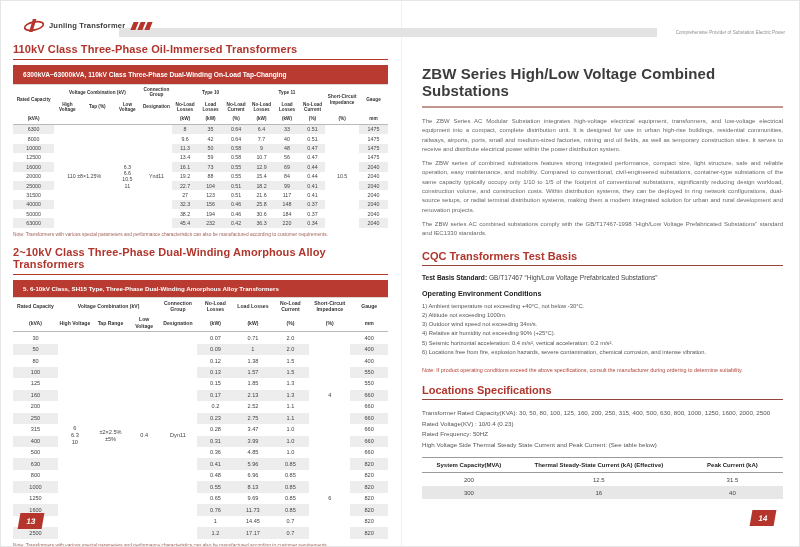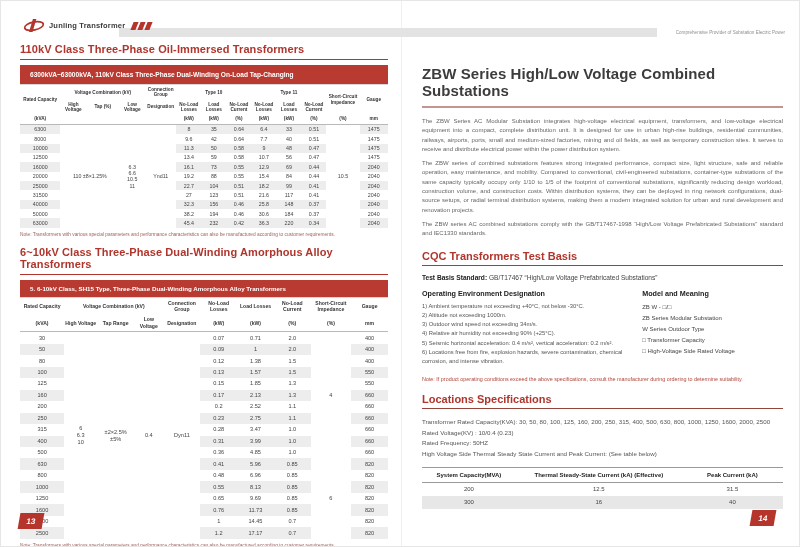--- a/index.html
+++ b/index.html
@@ -1,19 +1,19 @@
 <!DOCTYPE html>
 <html><head>
 <meta charset="utf-8">
 <style>
   html,body{margin:0;padding:0;background:#fff;}
   .sheet{position:relative;width:800px;height:547px;background:#fff;overflow:hidden;
          font-family:"Liberation Sans","DejaVu Sans",sans-serif;border:1px solid #e6e6e6;box-sizing:border-box;display:flex;}
   .page{box-sizing:border-box;}
-  .page-left{width:400px;padding:36px 12px 0 19px;}
+  .page-left{width:400px;padding:36px 12px 0 12px;}
   .page-right{width:400px;padding:64px 16px 0 22px;}
 
   
   .logo{position:absolute;left:22px;top:17px;display:flex;align-items:center;gap:4px;z-index:3;}
   .brand-name{font-size:7.5px;font-weight:bold;color:#3a3a3a;letter-spacing:.2px;}
   .slashes{display:flex;gap:2px;margin-left:3px;}
   .slashes i{display:block;width:5px;height:8px;background:#b5352c;transform:skewX(-22deg);}
   .topbar{position:absolute;left:118px;top:27px;width:538px;height:9px;background:#e3e3e3;z-index:1;}
   .tagline{position:absolute;right:14px;top:29px;font-size:4.6px;color:#8f8f8f;z-index:2;}
 
@@ -262,21 +262,21 @@
             <td>36.3</td>
             <td>220</td>
             <td>0.34</td>
             <td>2040</td>
           </tr>
         </tbody>
       </table>
     <div class="tbl-note">Note: Transformers with various special parameters and performance characteristics can also be manufactured according to customer requirements.</div>
 
     <div class="sec2">
-      <div class="sec-title">6~10kV Class Three-Phase Dual-Winding Amorphous Alloy Transformers</div>
+      <div class="sec-title">2~10kV Class Three-Phase Dual-Winding Amorphous Alloy Transformers</div>
       <hr class="red-rule">
       <div class="banner small">5. 6-10kV Class, SH15 Type, Three-Phase Dual-Winding Amorphous Alloy Transformers</div>
       <table class="dtable t2">
         <colgroup>
           <col style="width:12%">
             <col style="width:9%">
             <col style="width:10%">
             <col style="width:8%">
             <col style="width:10%">
           <col style="width:10%">
@@ -458,35 +458,27 @@
     <p class="intro">The ZBW series of combined substations features strong integrated performance, compact size, light structure, safe and reliable operation, easy maintenance, and mobility. Compared to conventional, civil-engineered substations, container-type substations of the same capacity typically occupy only 1/10 to 1/5 of the footprint of conventional substations, significantly reducing design workload, construction volume, and construction costs. Within distribution systems, they can be deployed in ring network configurations, dual-source setups, or radial terminal distribution systems, making them a modern integrated solution for urban and rural development and renovation projects.</p>
     <p class="intro">The ZBW series AC combined substations comply with the GB/T17467-1998 “High/Low Voltage Prefabricated Substations” standard and IEC1330 standards.</p>
 
     <div class="h2">CQC Transformers Test Basis</div>
     <hr class="h2-rule">
     <div class="testbasis">
       <b>Test Basis Standard:</b><span> GB/T17467 “High/Low Voltage Prefabricated Substations”</span>
     </div>
     <div class="cols">
       <div class="col-l">
-        <div class="colhead">Operating Environment Designation</div>
+        <div class="colhead">Operating Environment Conditions</div>
         <div class="cond">1) Ambient temperature not exceeding +40°C, not below -30°C.</div>
         <div class="cond">2) Altitude not exceeding 1000m.</div>
         <div class="cond">3) Outdoor wind speed not exceeding 34m/s.</div>
         <div class="cond">4) Relative air humidity not exceeding 90% (+25°C).</div>
         <div class="cond">5) Seismic horizontal acceleration: 0.4 m/s², vertical acceleration: 0.2 m/s².</div>
         <div class="cond">6) Locations free from fire, explosion hazards, severe contamination, chemical corrosion, and intense vibration.</div>
-      </div>
-      <div class="col-r">
-        <div class="colhead">Model and Meaning</div>
-        <div class="model-line">ZB W - □/□</div>
-        <div class="model-line">ZB Series Modular Substation</div>
-        <div class="model-line">W Series Outdoor Type</div>
-        <div class="model-line">□ Transformer Capacity</div>
-        <div class="model-line">□ High-Voltage Side Rated Voltage</div>
       </div>
     </div>
     <div class="rednote">Note: If product operating conditions exceed the above specifications, consult the manufacturer during ordering to determine suitability.</div>
 
     <div class="h2">Locations Specifications</div>
     <hr class="h2-rule">
     <div class="spec-line">Transformer Rated Capacity(KVA): 30, 50, 80, 100, 125, 160, 200, 250, 315, 400, 500, 630, 800, 1000, 1250, 1600, 2000, 2500</div>
     <div class="spec-line">Rated Voltage(KV) : 10/0.4 (0.23)</div>
     <div class="spec-line">Rated Frequency: 50HZ</div>
     <div class="spec-line">High Voltage Side Thermal Steady State Current and Peak Current: (See table below)</div>

